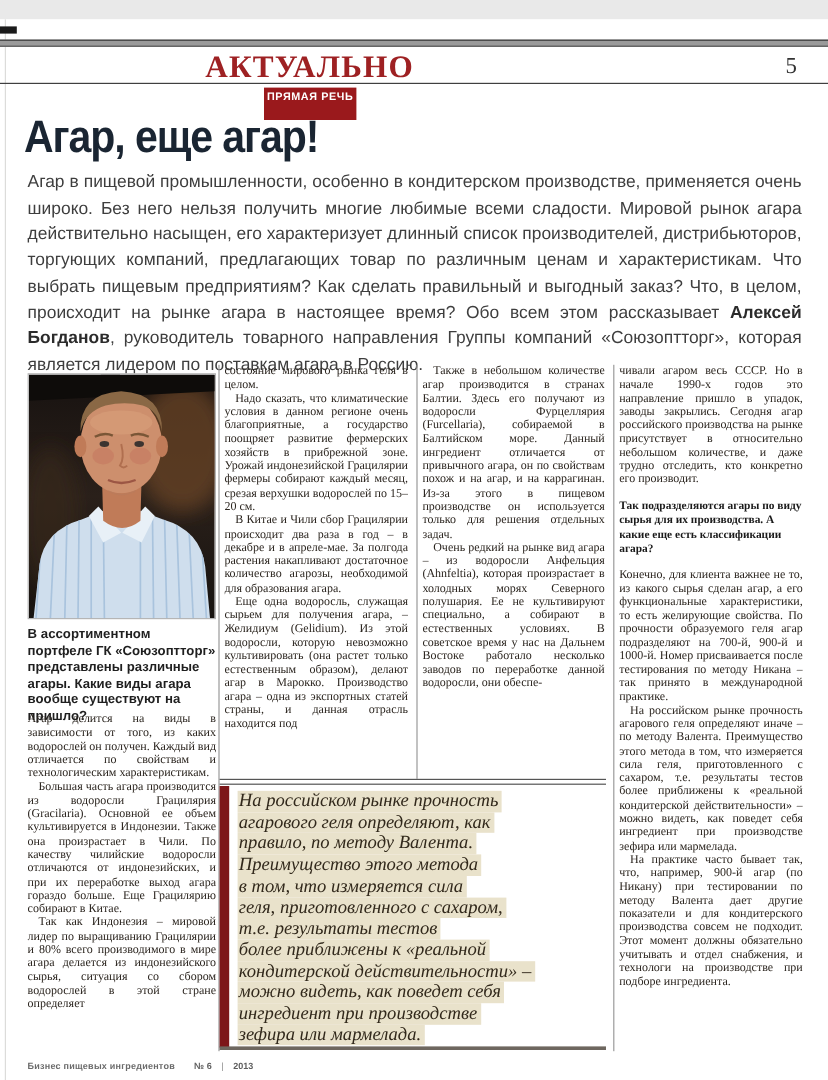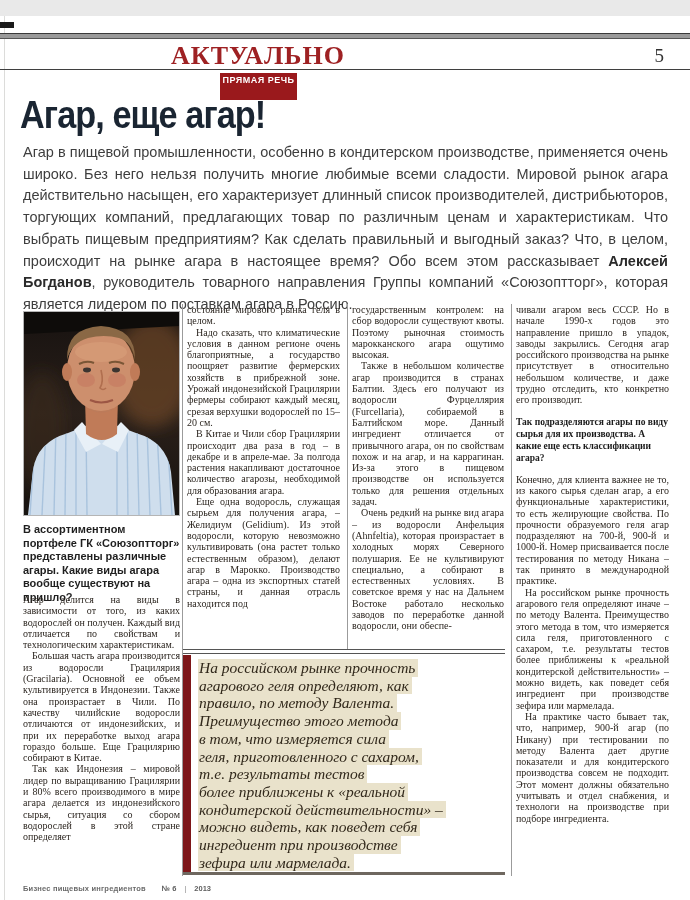--- a/index.html
+++ b/index.html
@@ -159,21 +159,20 @@
       <p class="para">Большая часть агара производится из водоросли Грацилярия (Gracilaria). Основной ее объем культивируется в Индонезии. Также она произрастает в Чили. По качеству чилийские водоросли отличаются от индонезийских, и при их переработке выход агара гораздо больше. Еще Грацилярию собирают в Китае.</p>
       <p class="para">Так как Индонезия – мировой лидер по выращиванию Грацилярии и 80% всего производимого в мире агара делается из индонезийского сырья, ситуация со сбором водорослей в этой стране определяет</p>
     </div>
   <div class="body-col col2-text">
       <p class="para-flush">состояние мирового рынка геля в целом.</p>
       <p class="para">Надо сказать, что климатические условия в данном регионе очень благоприятные, а государство поощряет развитие фермерских хозяйств в прибрежной зоне. Урожай индонезийской Грацилярии фермеры собирают каждый месяц, срезая верхушки водорослей по 15–20 см.</p>
       <p class="para">В Китае и Чили сбор Грацилярии происходит два раза в год – в декабре и в апреле-мае. За полгода растения накапливают достаточное количество агарозы, необходимой для образования агара.</p>
       <p class="para">Еще одна водоросль, служащая сырьем для получения агара, – Желидиум (Gelidium). Из этой водоросли, которую невозможно культивировать (она растет только естественным образом), делают агар в Марокко. Производство агара – одна из экспортных статей страны, и данная отрасль находится под</p>
     </div>
   <div class="body-col col3-text">
-      <p class="para-flush">государственным контролем: на сбор водоросли существуют квоты. Поэтому рыночная стоимость марокканского агара ощутимо высокая.</p>
       <p class="para">Также в небольшом количестве агар производится в странах Балтии. Здесь его получают из водоросли Фурцеллярия (Furcellaria), собираемой в Балтийском море. Данный ингредиент отличается от привычного агара, он по свойствам похож и на агар, и на каррагинан. Из-за этого в пищевом производстве он используется только для решения отдельных задач.</p>
       <p class="para">Очень редкий на рынке вид агара – из водоросли Анфельция (Ahnfeltia), которая произрастает в холодных морях Северного полушария. Ее не культивируют специально, а собирают в естественных условиях. В советское время у нас на Дальнем Востоке работало несколько заводов по переработке данной водоросли, они обеспе-</p>
     </div>
   <div class="body-col col4-text">
       <p class="para-flush">чивали агаром весь СССР. Но в начале 1990-х годов это направление пришло в упадок, заводы закрылись. Сегодня агар российского производства на рынке присутствует в относительно небольшом количестве, и даже трудно отследить, кто конкретно его производит.</p>
       <p class="question">Так подразделяются агары по виду сырья для их производства. А какие еще есть классификации агара?</p>
       <p class="para-flush">Конечно, для клиента важнее не то, из какого сырья сделан агар, а его функциональные характеристики, то есть желирующие свойства. По прочности образуемого геля агар подразделяют на 700-й, 900-й и 1000-й. Номер присваивается после тестирования по методу Никана – так принято в международной практике.</p>
       <p class="para">На российском рынке прочность агарового геля определяют иначе – по методу Валента. Преимущество этого метода в том, что измеряется сила геля, приготовленного с сахаром, т.е. результаты тестов более приближены к «реальной кондитерской действительности» – можно видеть, как поведет себя ингредиент при производстве зефира или мармелада.</p>
       <p class="para">На практике часто бывает так, что, например, 900-й агар (по Никану) при тестировании по методу Валента дает другие показатели и для кондитерского производства совсем не подходит. Этот момент должны обязательно учитывать и отдел снабжения, и технологи на производстве при подборе ингредиента.</p>
     </div>

